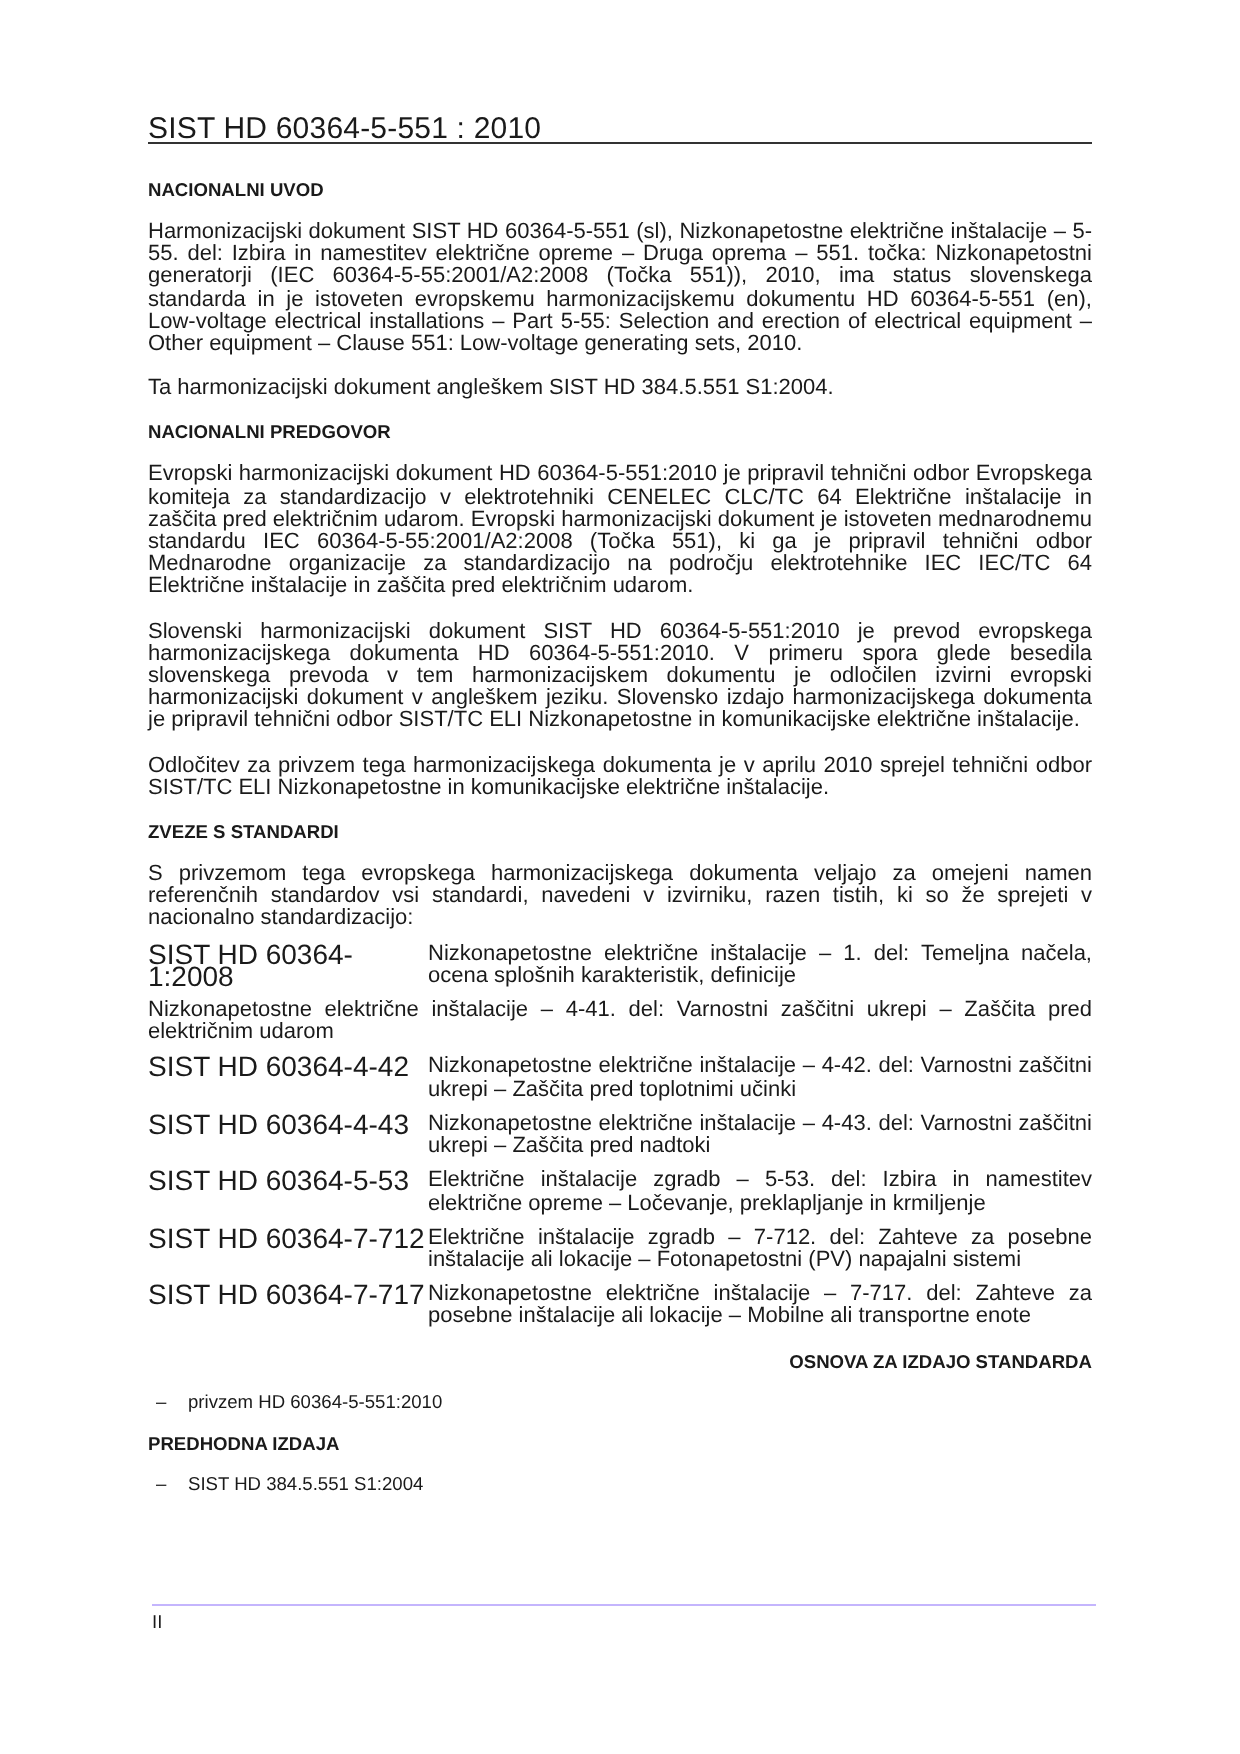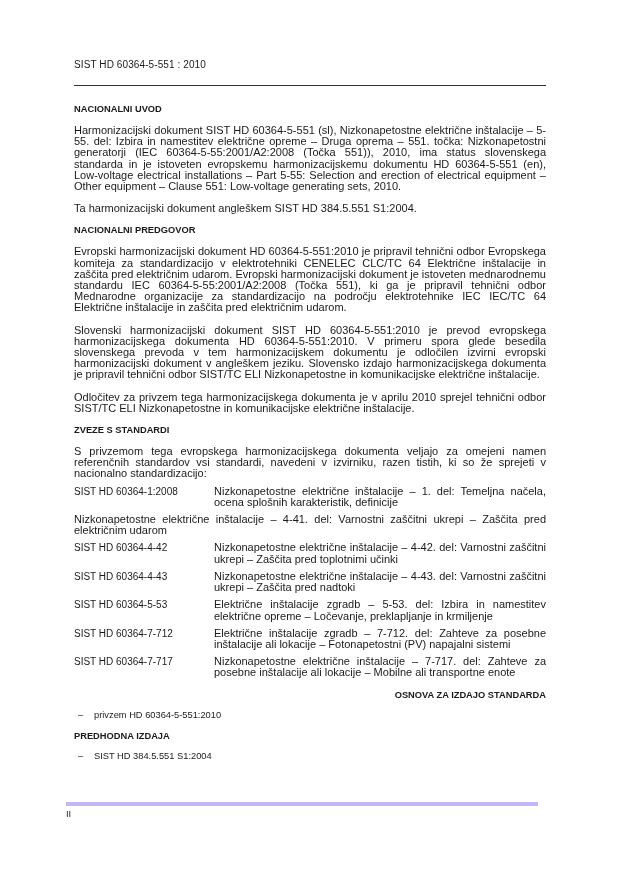--- a/index.html
+++ b/index.html
@@ -15,23 +15,23 @@
       font-family: "Liberation Sans", sans-serif;
       color: #1a1a1a;
     }
     .page {
       position: absolute;
       left: 74px;
       top: 59px;
       width: 472px;
     }
     .running-header {
-      font-size: 10px;
+      font-size: 15px;
       line-height: 12px;
-      padding-bottom: 14px;
+      padding-bottom: 0;
       border-bottom: 1px solid #333;
       letter-spacing: 0.1px;
     }
     .heading {
       font-size: 9.3px;
       font-weight: bold;
       line-height: 12px;
       margin: 0;
     }
     .para {
@@ -55,21 +55,21 @@
       width: 100%;
       border-collapse: collapse;
     }
     .ref-row {
       display: flex;
       margin-bottom: 6px;
     }
     .ref-code {
       width: 140px;
       flex: 0 0 140px;
-      font-size: 10px;
+      font-size: 14px;
       line-height: 11.2px;
     }
     .ref-title {
       flex: 1;
       font-size: 11px;
       line-height: 11.2px;
       text-align: justify;
     }
     .h-osnova { margin-top: 10px; text-align: right; }
     .h-predhodna { margin-top: 9px; }
@@ -79,24 +79,24 @@
       line-height: 11.2px;
       margin-top: 9px;
       padding-left: 4px;
     }
     .bullet-dash {
       width: 16px;
       flex: 0 0 16px;
     }
     .footer {
       position: absolute;
-      left: 66px;
+      left: 76px;
       top: 802px;
       width: 472px;
-      border-top: 4px solid #c4b5fd;
+      border-top: 1px solid #c4b5fd;
     }
     .page-number {
       font-size: 9.3px;
       line-height: 12px;
       padding-top: 2px;
     }
   </style>
 </head>
 <body>
 

